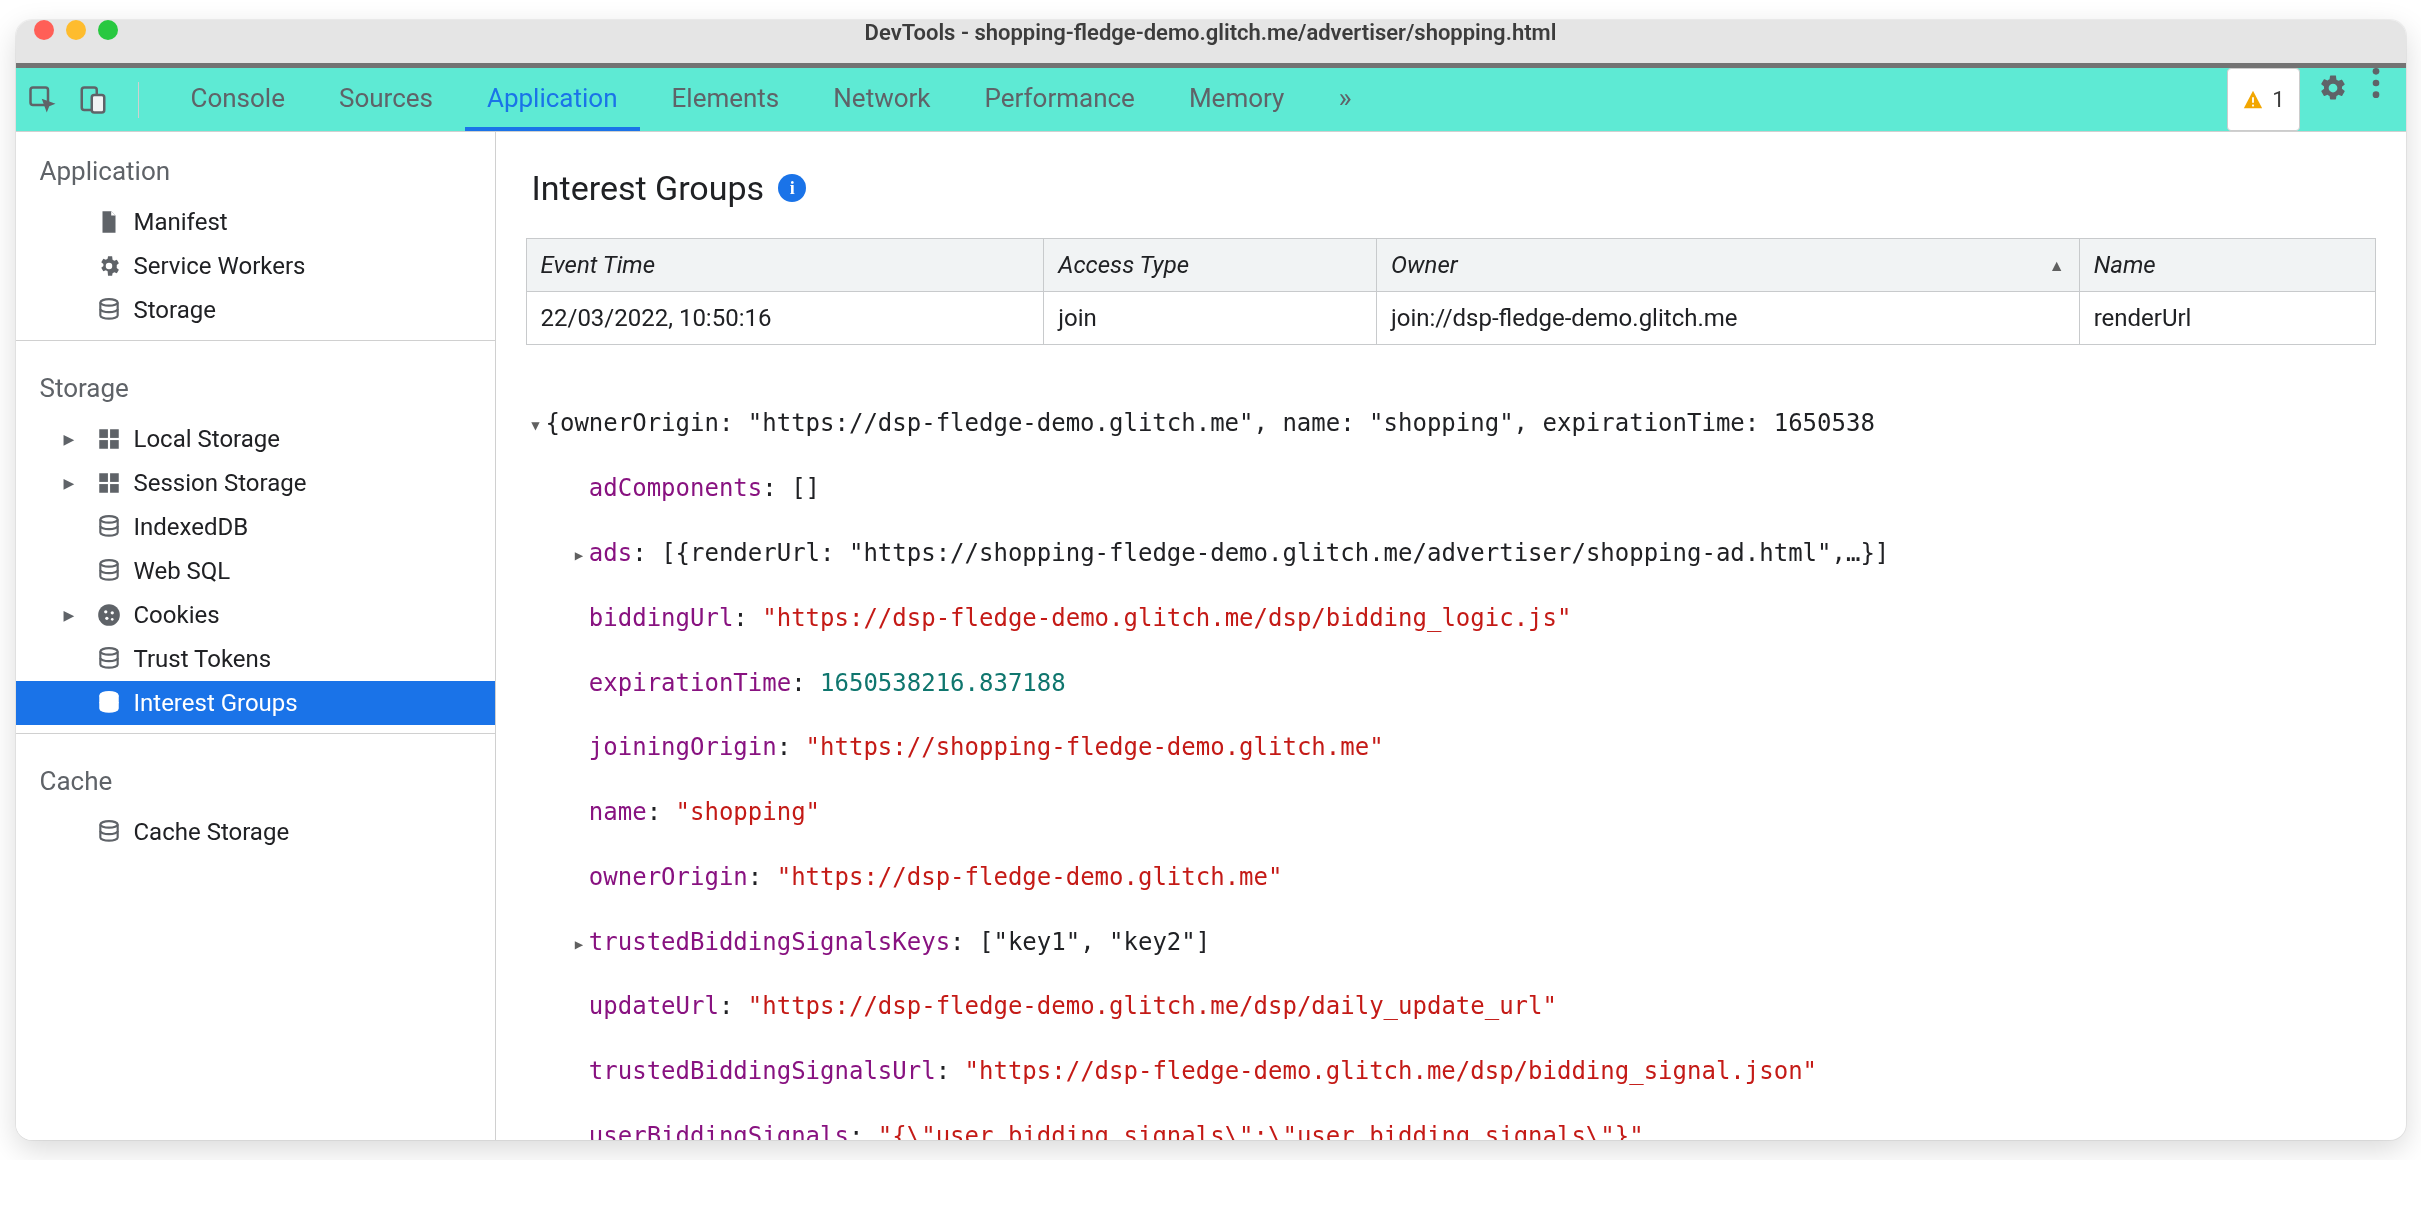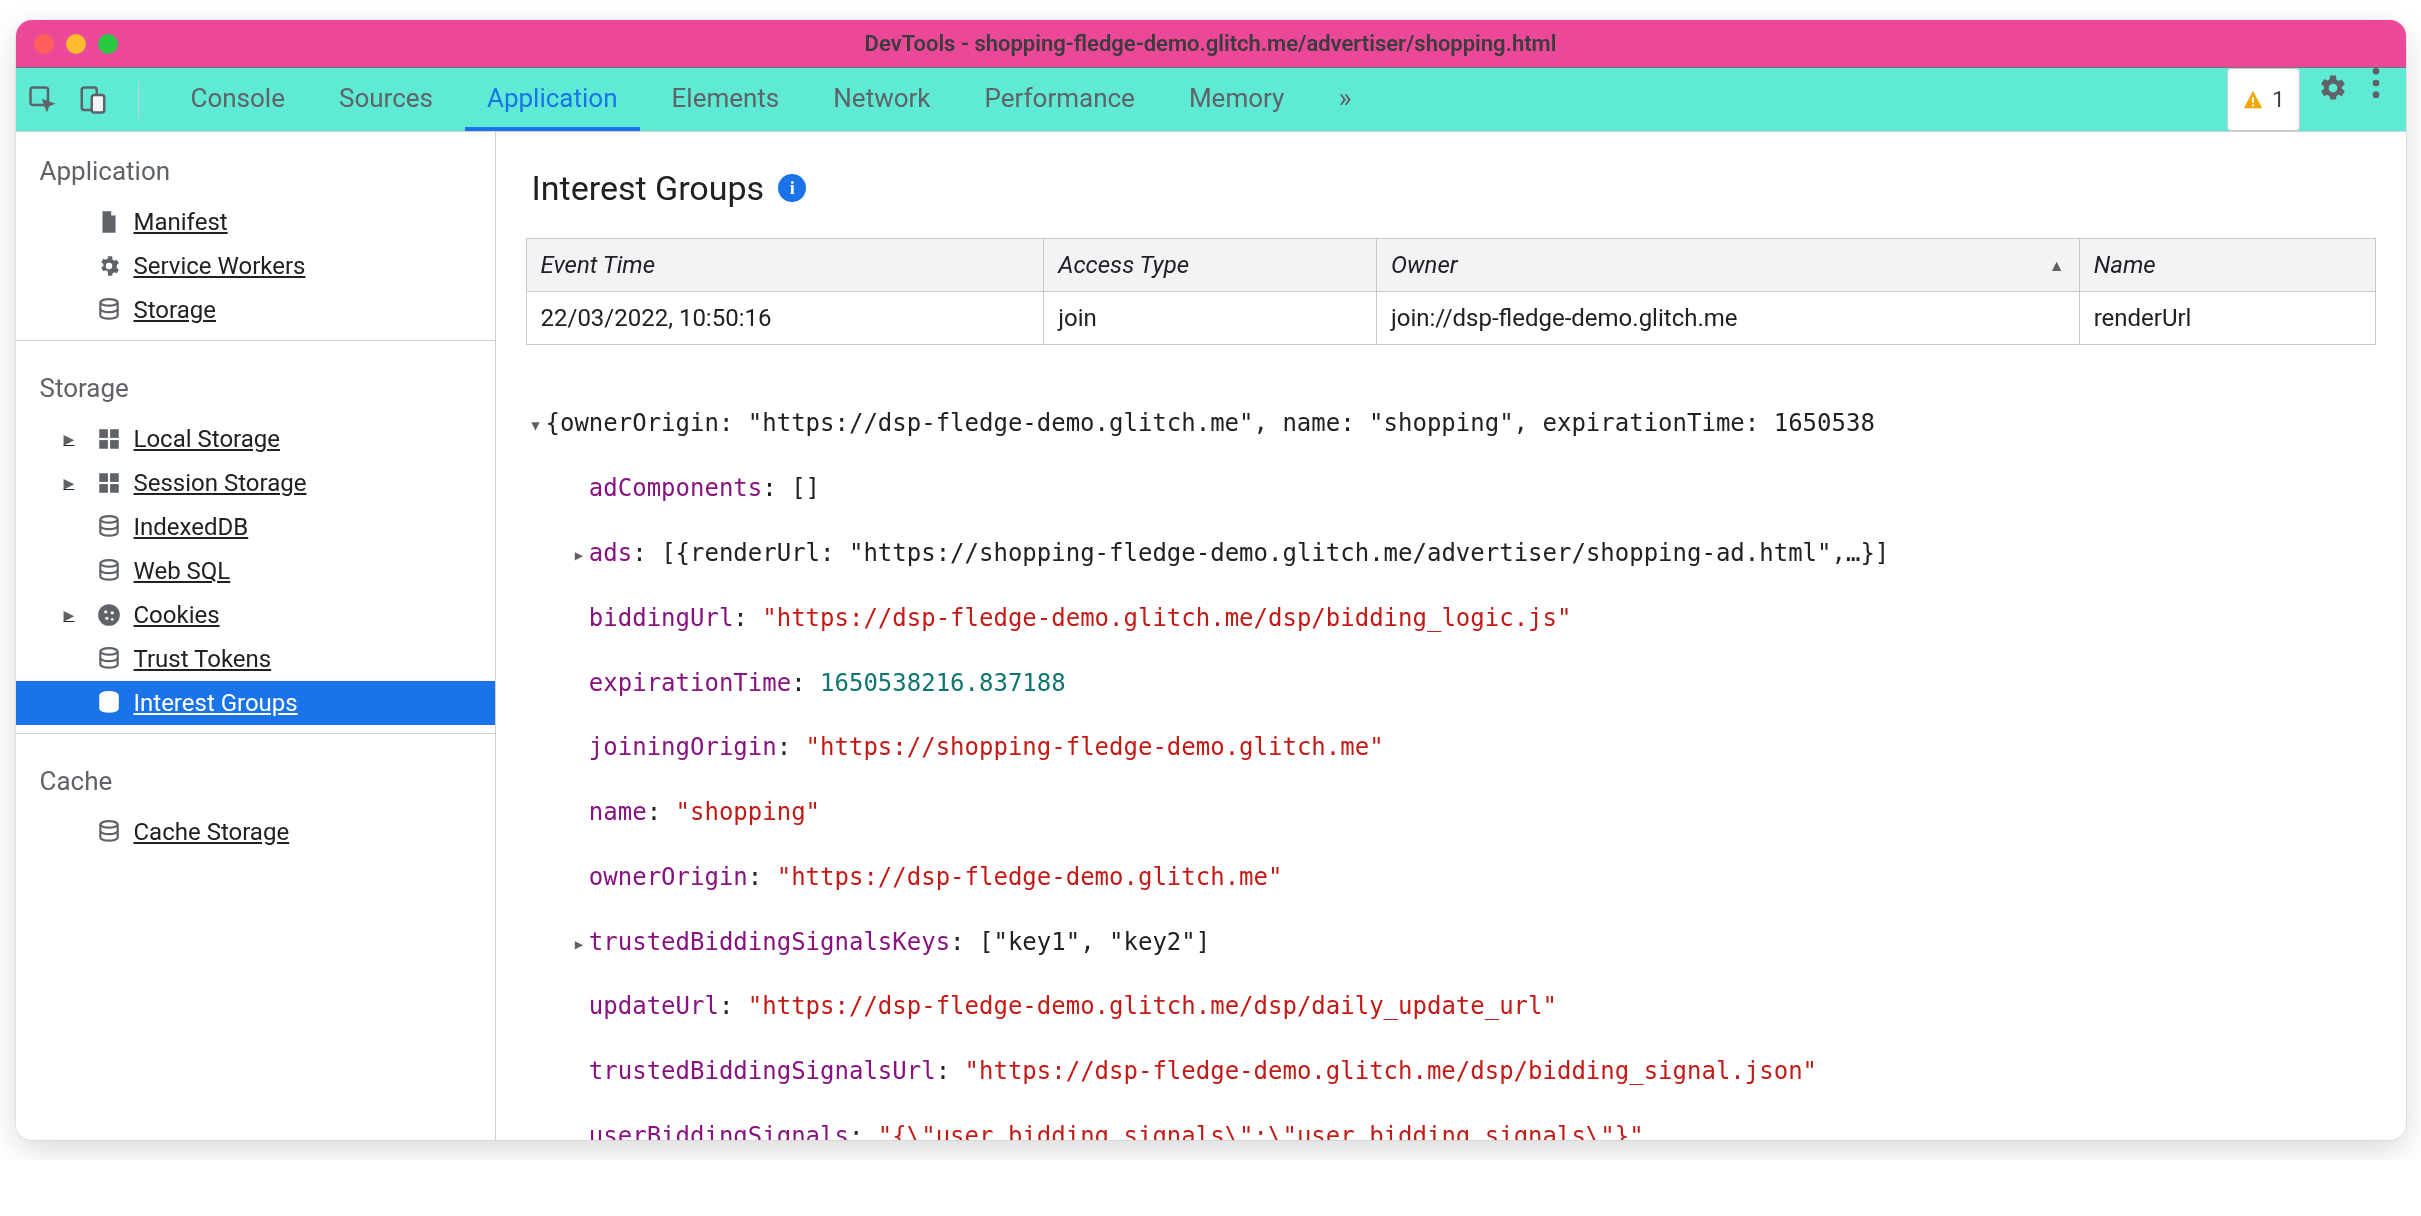--- a/index.html
+++ b/index.html
@@ -16,26 +16,26 @@
     border-radius: 16px;
     box-shadow: 0 10px 30px rgba(0,0,0,0.15), 0 0 0 1px rgba(0,0,0,0.05);
     overflow: hidden;
     display: flex;
     flex-direction: column;
   }
 
   
   .titlebar {
     height: 48px;
-    background: #ec4899;
+    background: #e5e5e5;
     display: flex;
-    align-items: center;
+    align-items: flex-start;
     padding: 0 18px;
     position: relative;
-    border-bottom: 1px solid #737373;
+    border-bottom: 5px solid #737373;
   }
   .traffic { display:flex; gap:12px; }
   .traffic span { width:20px; height:20px; border-radius:50%; display:inline-block; }
   .tl-red{ background:#ff5f57;}
   .tl-yel{ background:#febc2e;}
   .tl-grn{ background:#28c840;}
   .title-text {
     position:absolute; left:0; right:0; text-align:center;
     font-size:22px; color:#3c3c3c; font-weight:600;
     pointer-events:none;
@@ -83,21 +83,20 @@
   .side-label{
     padding: 24px 24px 14px;
     color:#5f6368;
     font-size:26px;
   }
   .side-item{
     display:flex; align-items:center; gap:12px;
     padding: 8px 12px 8px 24px;
     cursor:pointer;
     white-space:nowrap;
-    text-decoration:underline;
   }
   .side-item.indent{ padding-left:48px;}
   .side-item .arrow{ width:20px; color:#5f6368; font-size:14px;}
   .side-item .arrow.blank{ visibility:hidden;}
   .side-item.active{ background:#1a73e8; color:#fff;}
   .side-item.active svg{ fill:#fff; stroke:#fff;}
   .side-sep{ height:1px; background:#d0d0d0; margin: 8px 0;}
 
   
   .main{ flex:1; overflow:auto; padding: 0 0 0 0; min-width:0;}

